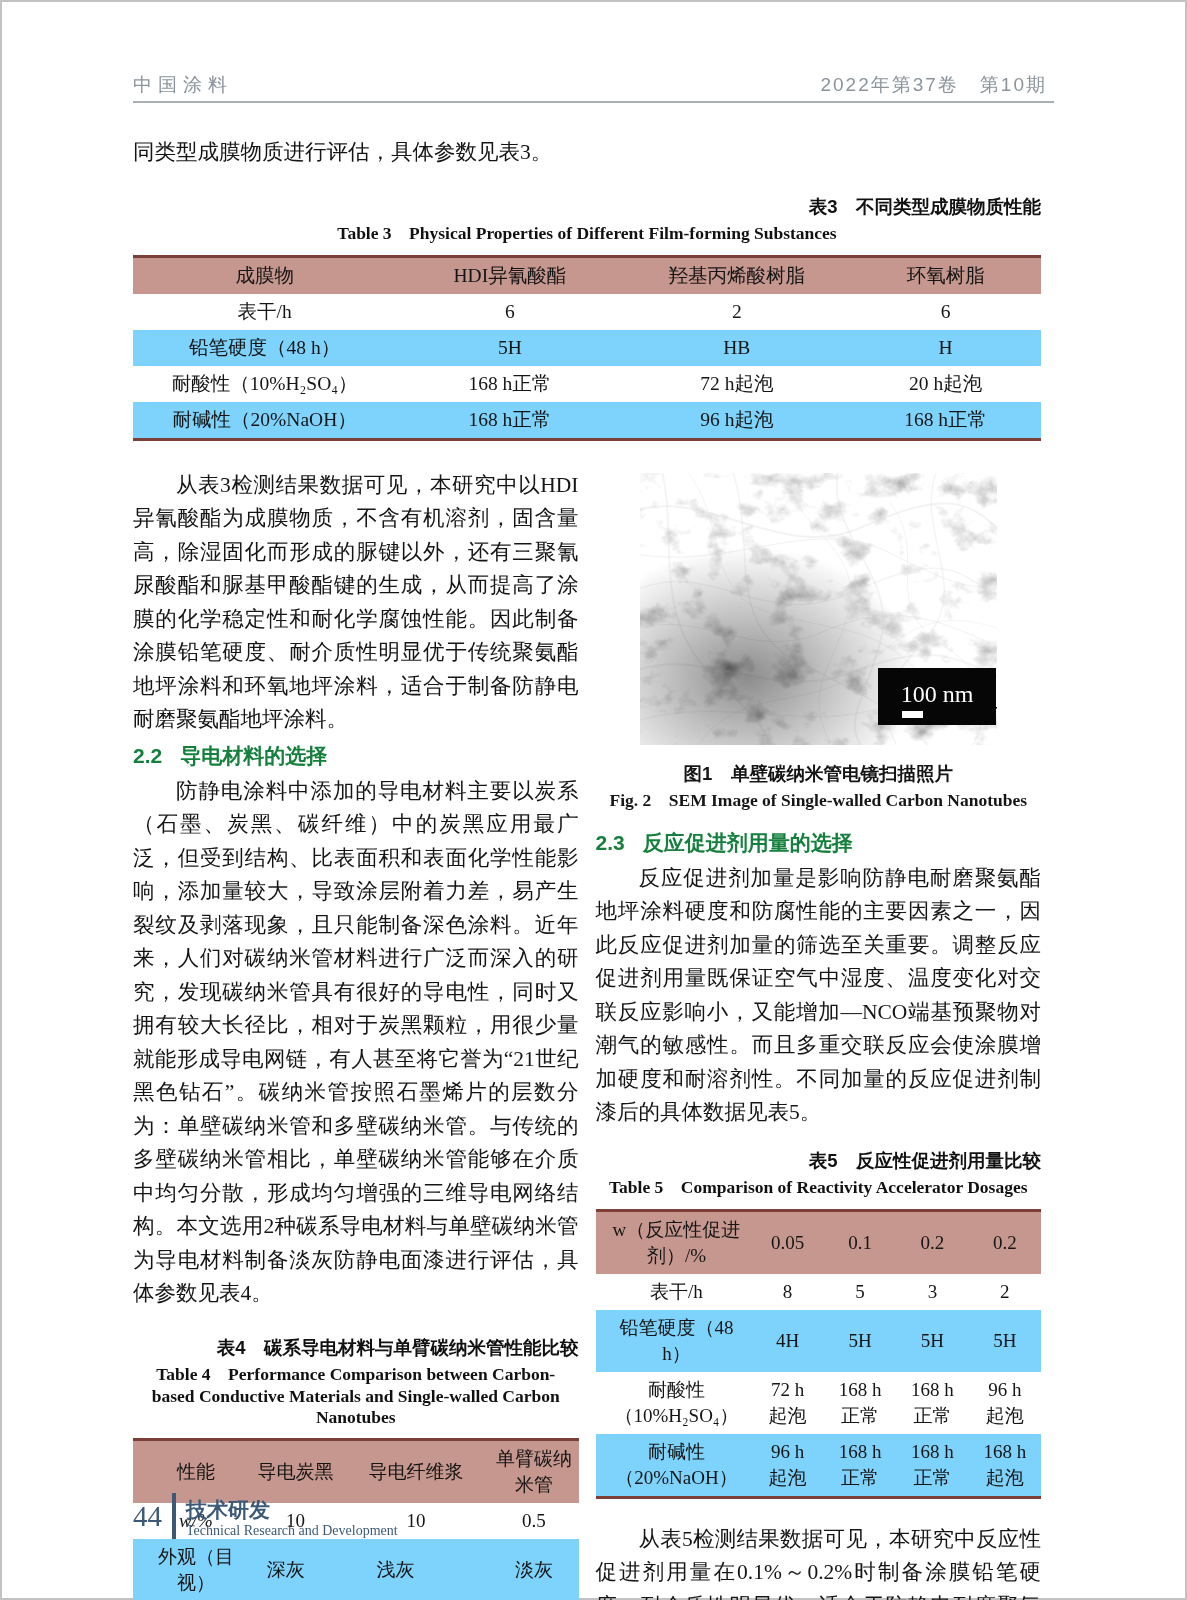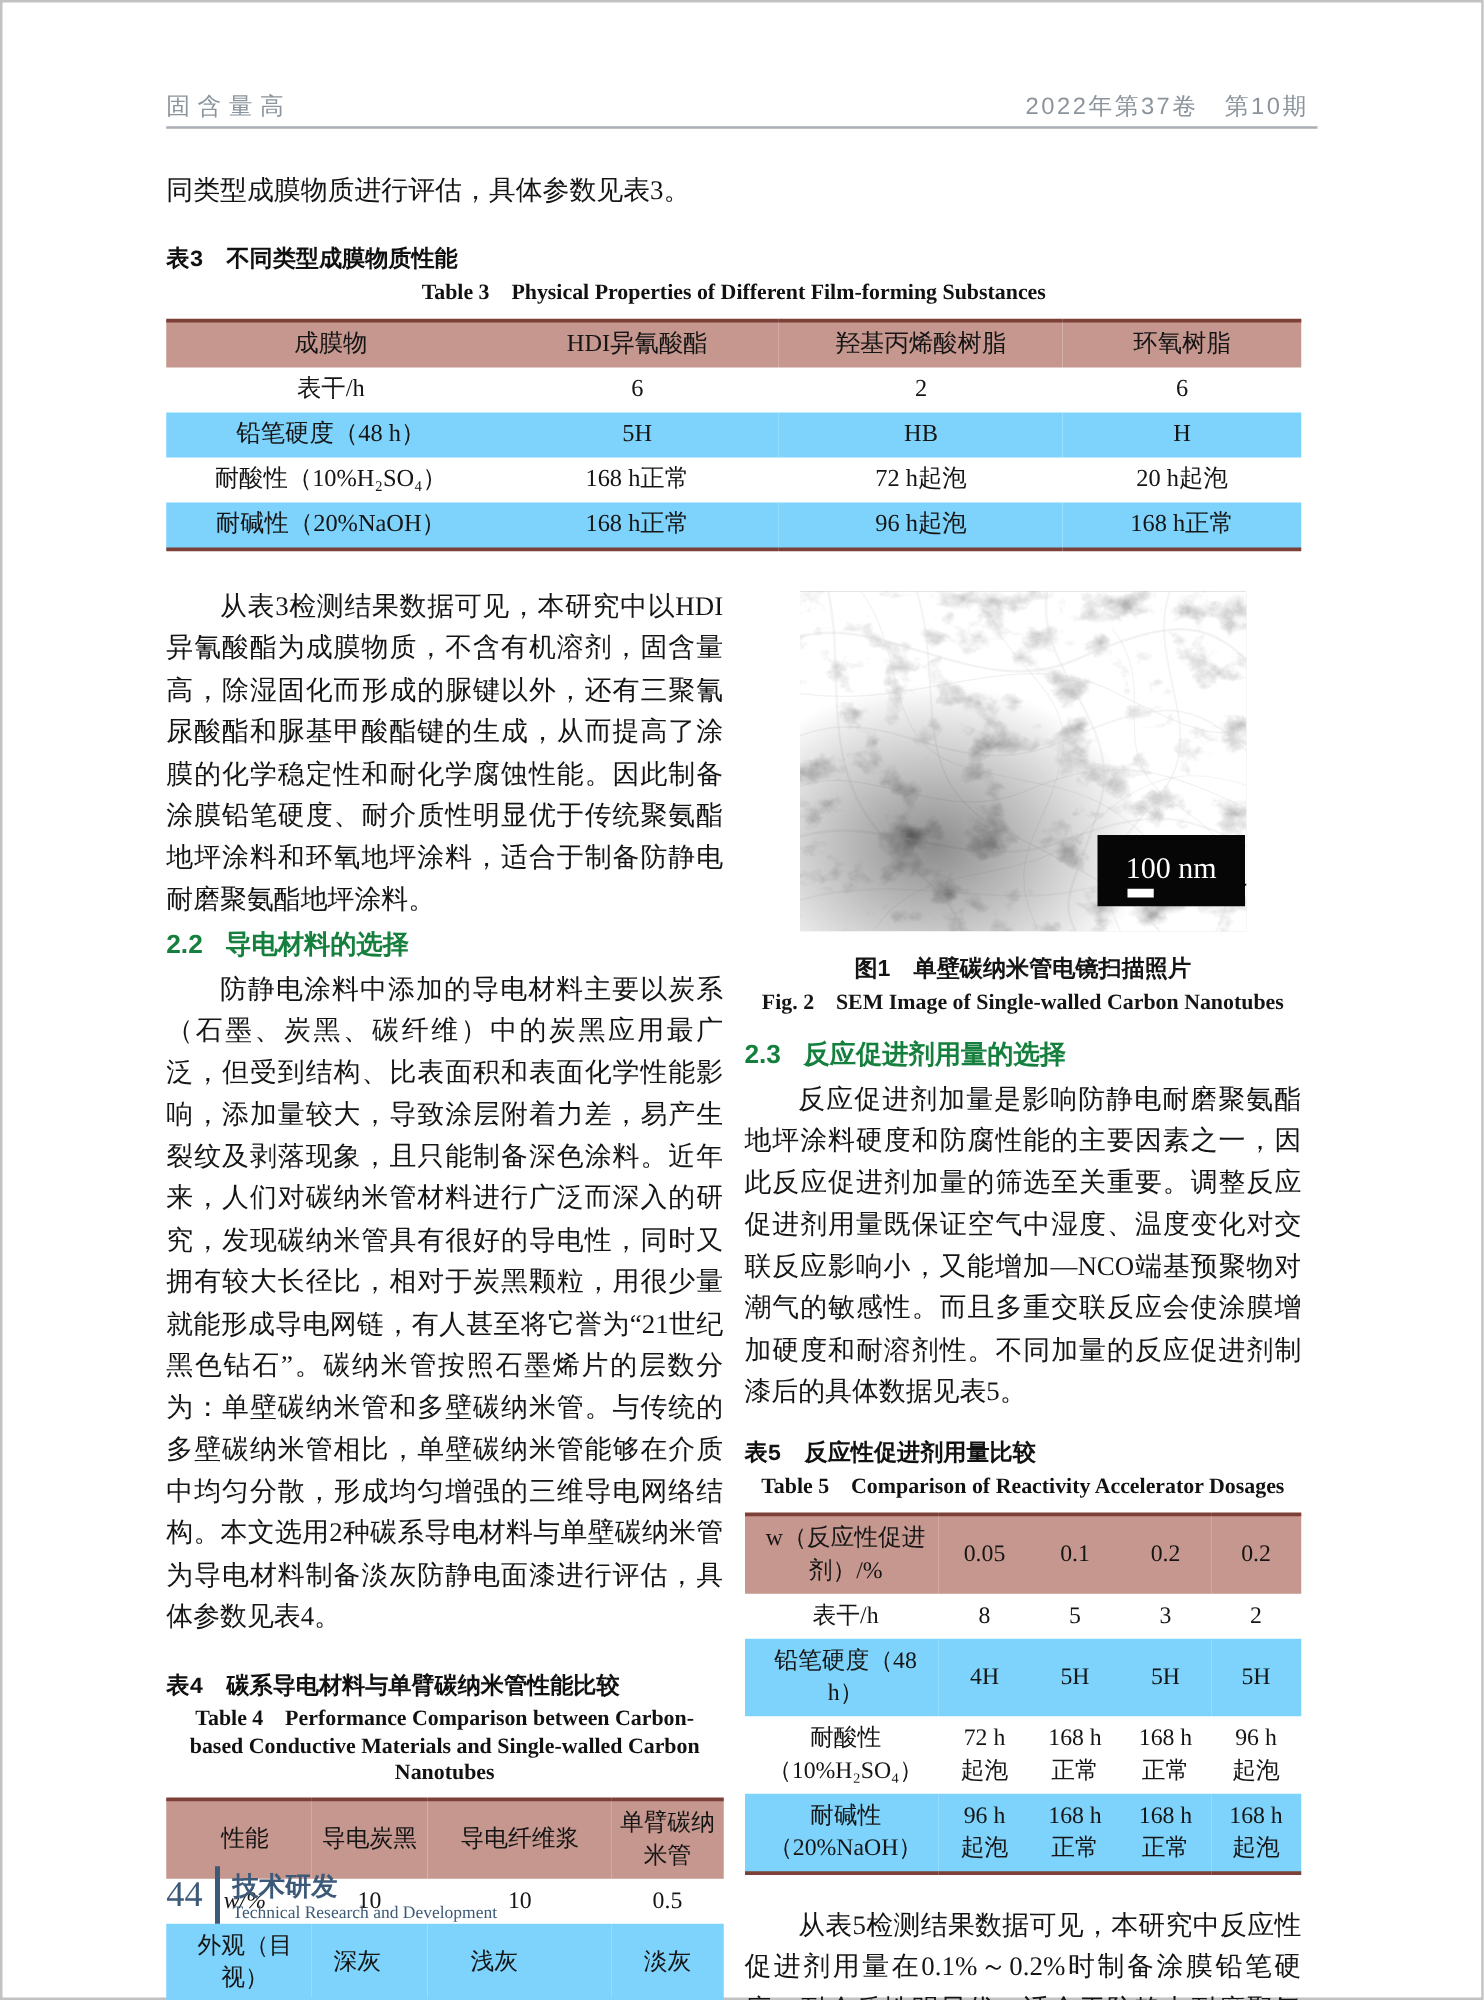--- a/index.html
+++ b/index.html
@@ -19,22 +19,22 @@
   .header-rule{position:absolute;top:101px;left:133px;right:133px;height:0;border-top:2px solid #a9afb5;}
   
   .content{position:absolute;top:128px;left:133px;width:908px;}
   .body-text{
     font-size:21.5px;line-height:33.5px;text-align:justify;margin:0;
   }
   .indent{text-indent:2em;}
   .intro{margin-top:8px;}
   
   .cap-cn{
-    font-family:Liberation Mono, monospace;font-weight:bold;font-size:18.5px;
-    text-align:left;margin:24px 0 2px;color:#111;
+    font-family:Liberation Sans, sans-serif;font-weight:bold;font-size:18.5px;
+    text-align:right;margin:24px 0 2px;color:#111;
   }
   .cap-en{
     font-family:"Liberation Serif",serif;font-weight:bold;font-size:17.5px;
     text-align:center;margin:2px 0 10px;color:#111;
   }
   
   table.data-table{
     width:100%;border-collapse:collapse;
     border-top:3px solid #7c4038;border-bottom:3px solid #7c4038;
     font-size:19.5px;
@@ -76,21 +76,21 @@
   .footer-sec-cn{font-family:Liberation Sans, sans-serif;font-weight:bold;font-size:21px;line-height:24px;}
   .footer-sec-en{font-family:"Liberation Serif",serif;font-size:14px;line-height:18px;}
   .mt6{margin-top:6px;}
 </style>
 </head>
 <body>
 
 <div class="page">
 
   <div class="page-header">
-    <span class="journal-name">固含量高</span>
+    <span class="journal-name">中国涂料</span>
     <span class="issue-info">2022年第37卷　第10期</span>
   </div>
   <div class="header-rule"></div>
 
   <div class="content">
 
     <p class="body-text intro">同类型成膜物质进行评估，具体参数见表3。</p>
 
     <div class="cap-cn">表3　不同类型成膜物质性能</div>
     <div class="cap-en">Table 3　Physical Properties of Different Film-forming Substances</div>

